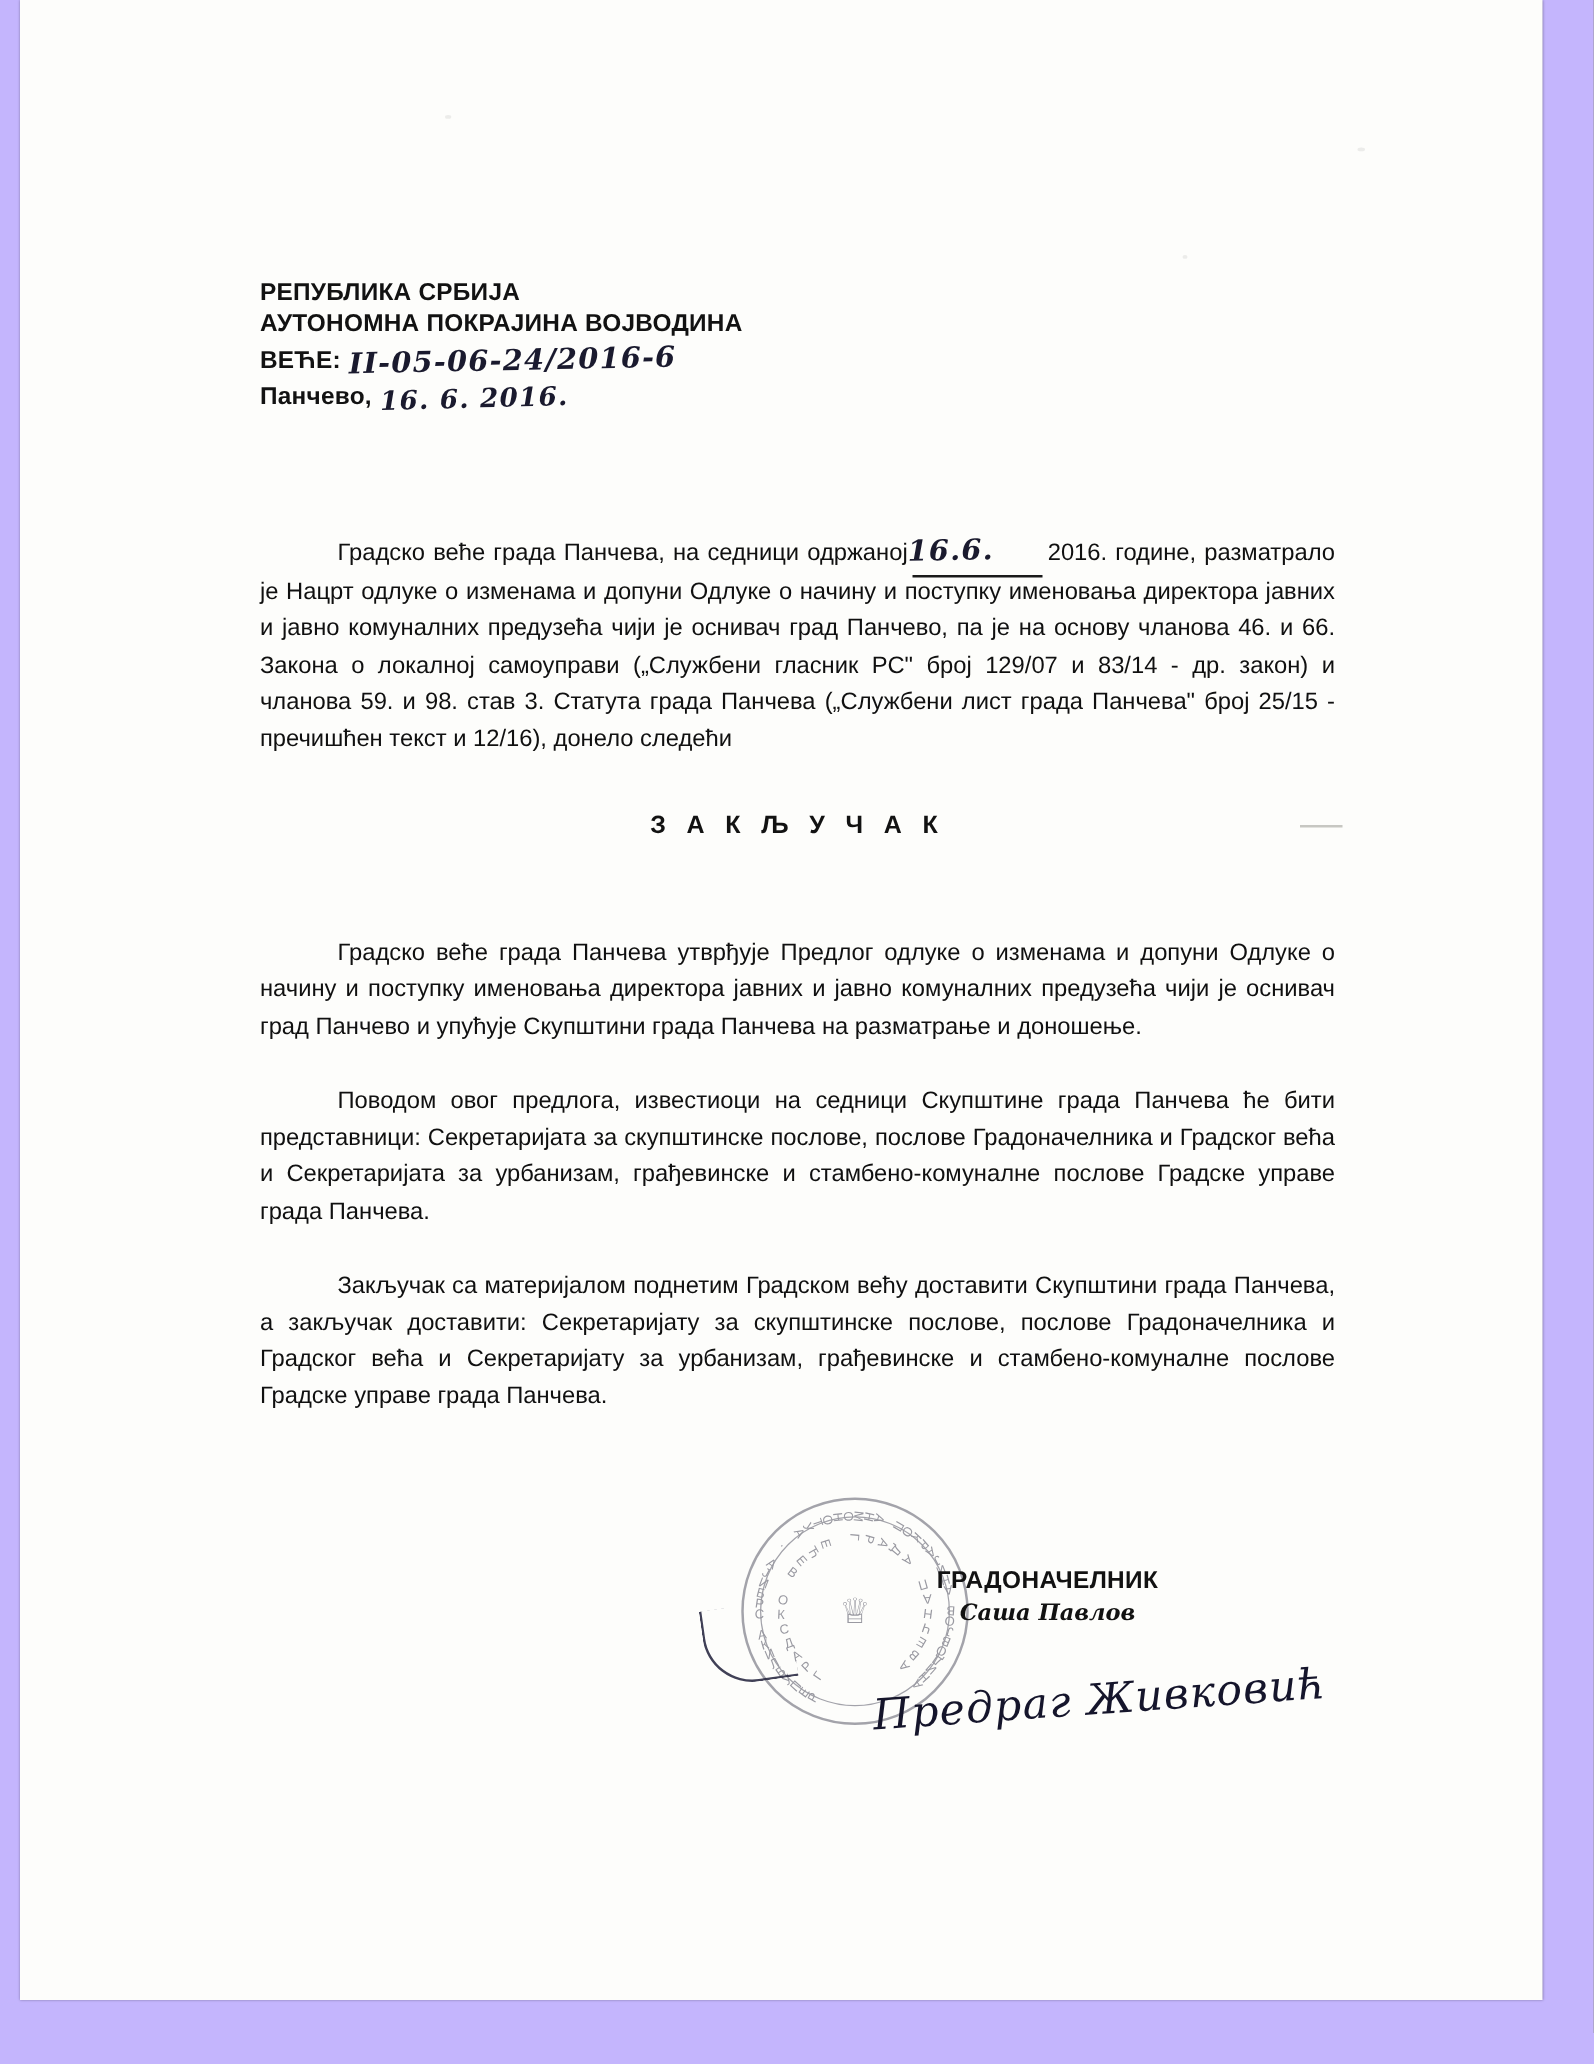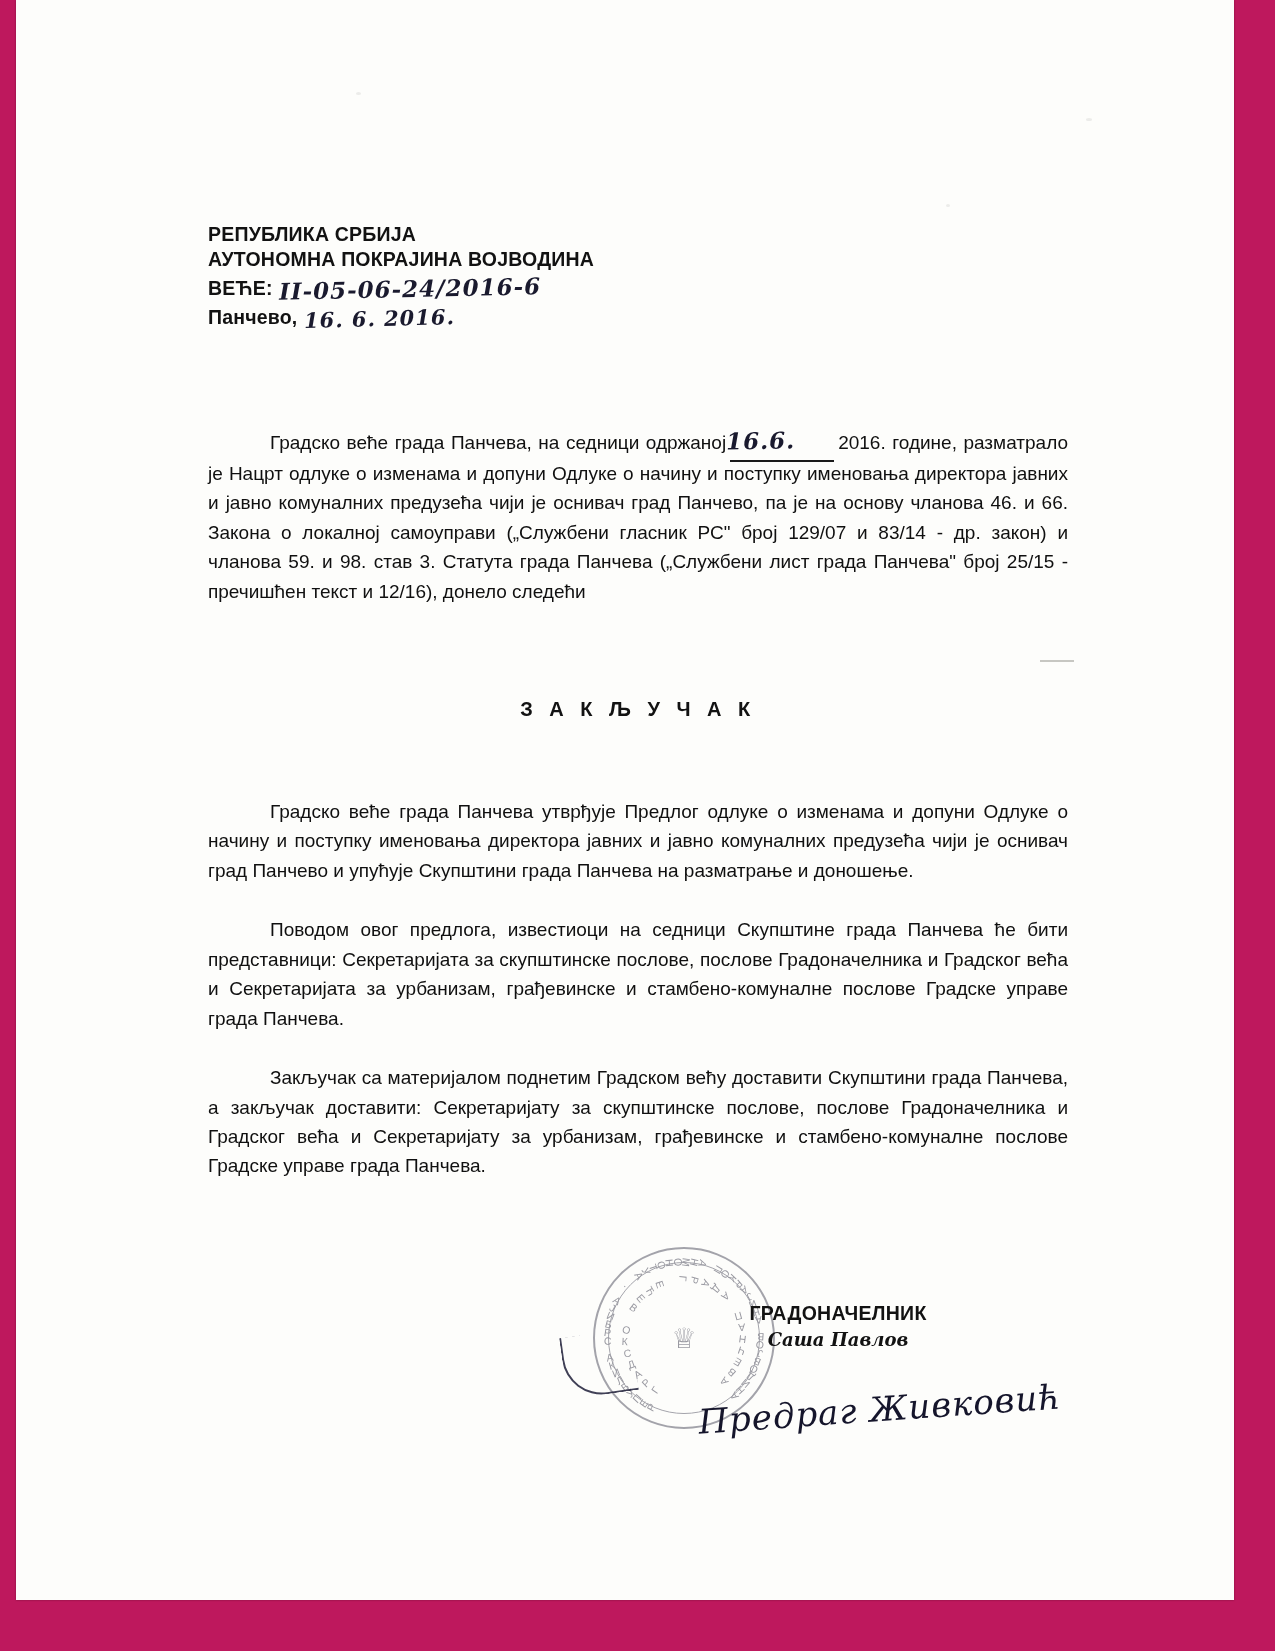--- a/index.html
+++ b/index.html
@@ -9,21 +9,21 @@
   }
   body {
     width: 1275px;
     height: 1651px;
     font-family: "Liberation Sans", sans-serif;
   }
   .page-frame {
     position: relative;
     width: 1275px;
     height: 1651px;
-    background: #be185d;
+    background: #c4b5fd;
     overflow: hidden;
   }
   .scan-sheet {
     position: absolute;
     left: 16px;
     top: 0px;
     width: 1218px;
     height: 1600px;
     background: #fdfdfb;
     box-shadow: 0 0 2px rgba(0,0,0,0.35);
@@ -114,21 +114,21 @@
     content: "";
     position: absolute;
     left: 4px;
     right: 4px;
     bottom: -3px;
     height: 2px;
     background: #1a1a1a;
   }
 
   .title-center {
-    margin-top: 92px;
+    margin-top: 43px;
     text-align: center;
     font-size: 20px;
     font-weight: bold;
     letter-spacing: 5.5px;
   }
 
   .p-2 { margin-top: 76px; }
   .p-3 { margin-top: 30px; }
   .p-4 { margin-top: 30px; }
 

